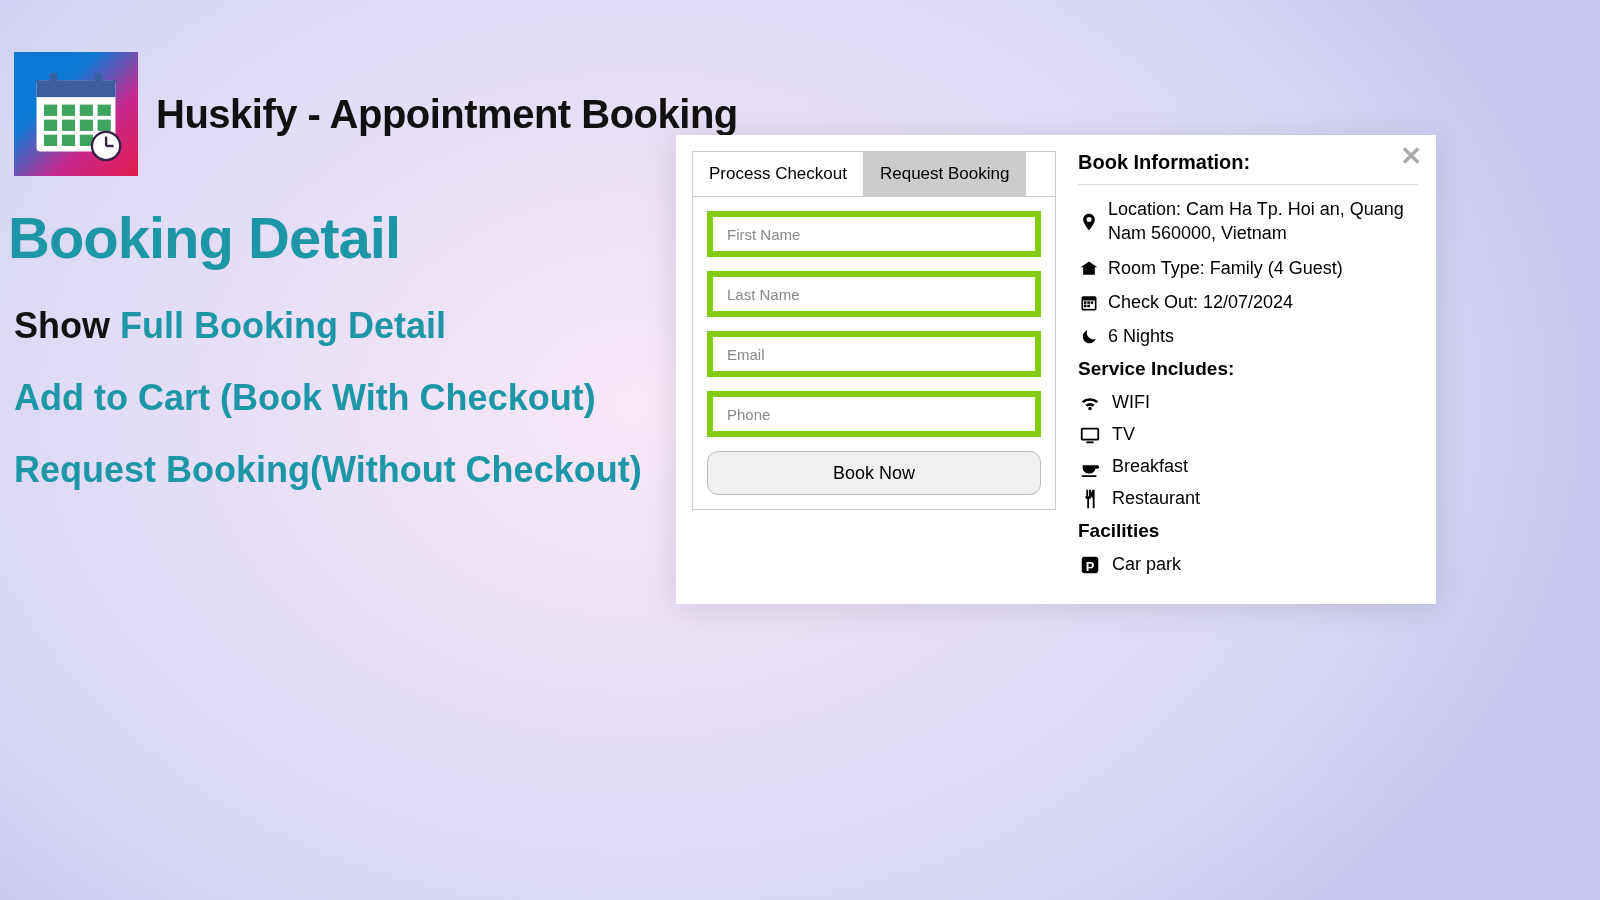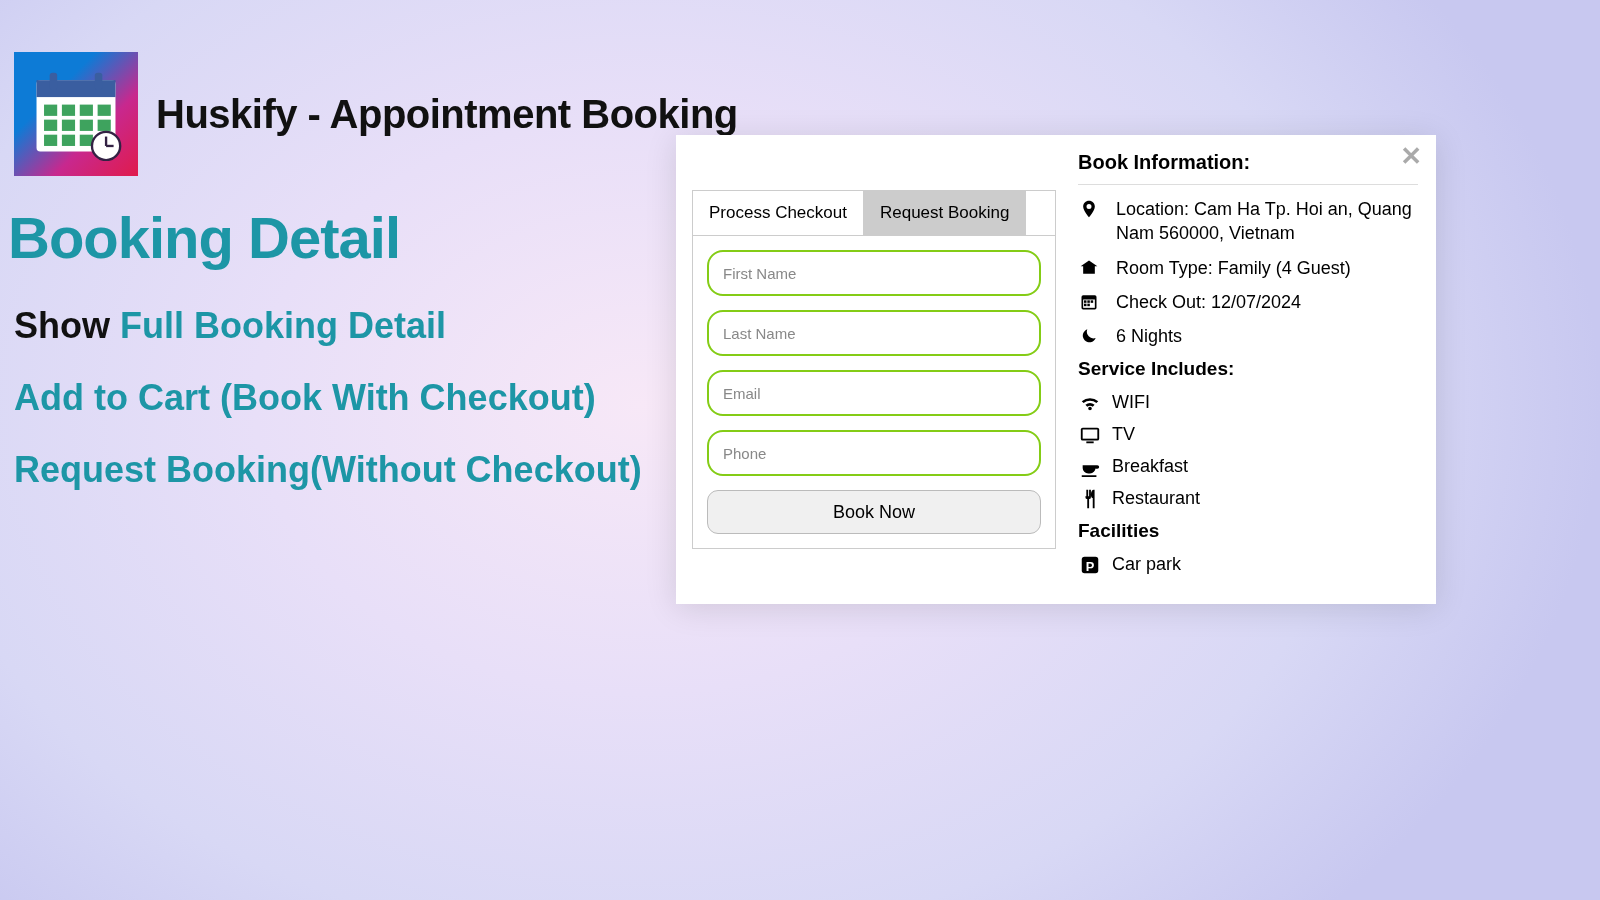--- a/index.html
+++ b/index.html
@@ -22,39 +22,39 @@
   .line1 .teal { color: #1d96a6; }
   .line2 { margin-top: 30px; color: #1d96a6; }
   .line3 { margin-top: 30px; color: #1d96a6; }
 
   .modal {
     position: absolute; top: 135px; left: 676px; width: 760px;
     background: #fff; box-shadow: 0 4px 30px rgba(0,0,0,0.12);
     display: flex; padding: 0;
   }
   .close-x { position: absolute; top: 6px; right: 14px; font-size: 26px; color: #aaa; cursor: pointer; font-weight: 700; }
-  .left-col { width: 396px; padding: 16px; margin-top: 39px; }
+  .left-col { width: 396px; padding: 16px; }
   .form-box { border: 1px solid #ccc; }
   .tabs { display: flex; border-bottom: 1px solid #ccc; }
   .tab { padding: 12px 16px; font-size: 17px; cursor: pointer; border-right: 1px solid #ccc; }
   .tab.active { background: #ccc; }
   .form-body { padding: 14px; }
   .field {
-    width: 100%; height: 46px; border: 2px solid #84cc16; border-radius: 16px;
+    width: 100%; height: 46px; border: 6px solid #84cc16; border-radius: 0;
     padding: 12px 14px; font-size: 15px; margin-bottom: 14px; color: #333;
   }
   .field::placeholder { color: #888; }
   .book-btn {
     width: 100%; height: 44px; border: 1px solid #bbb; background: #f0f0f0;
     font-size: 18px; cursor: pointer; border-radius: 11px;
   }
   .right-col { flex: 1; padding: 16px 18px 18px 6px; font-size: 18px; }
   .section-title { font-weight: 800; font-size: 20px; margin-bottom: 10px; }
   .hr { border-top: 1px solid #ddd; margin-bottom: 12px; }
-  .info-row { display: flex; align-items: flex-start; gap: 16px; margin-bottom: 10px; line-height: 1.35; }
+  .info-row { display: flex; align-items: center; gap: 8px; margin-bottom: 10px; line-height: 1.35; }
   .info-row .icon { flex-shrink: 0; width: 22px; display:flex; justify-content:center; margin-top:2px; }
   .info-row .icon svg { width: 20px; height: 20px; fill: #000; }
   .sub-title { font-weight: 800; font-size: 19px; margin: 8px 0 12px 0; }
   .svc-row { display: flex; align-items: flex-start; gap: 10px; margin-bottom: 10px; }
   .svc-row .icon { width: 24px; display:flex; justify-content:center; }
   .svc-row .icon svg { width: 22px; height: 22px; fill: #000; }
   .svc-row span.label { font-size: 18px; }
 </style>
 </head>
 <body>

